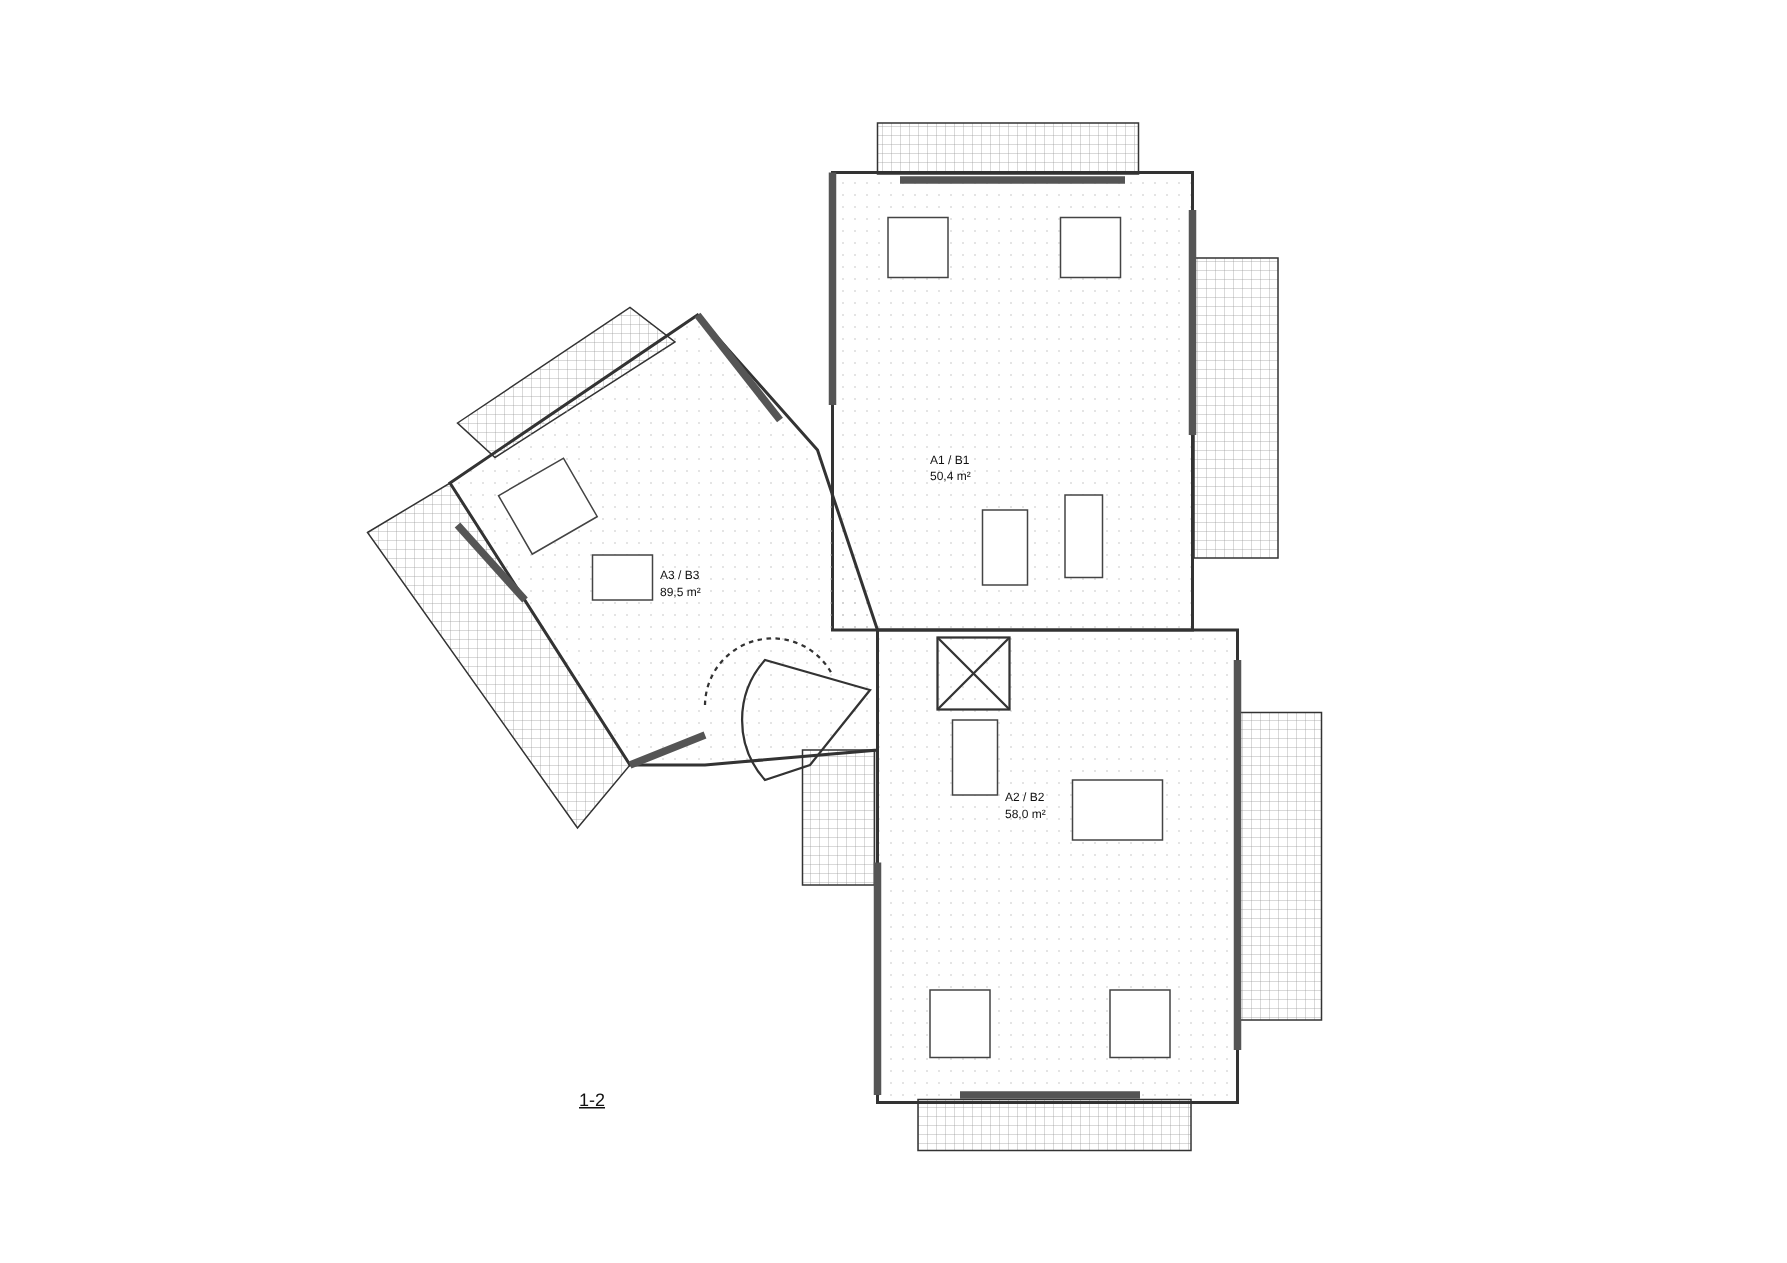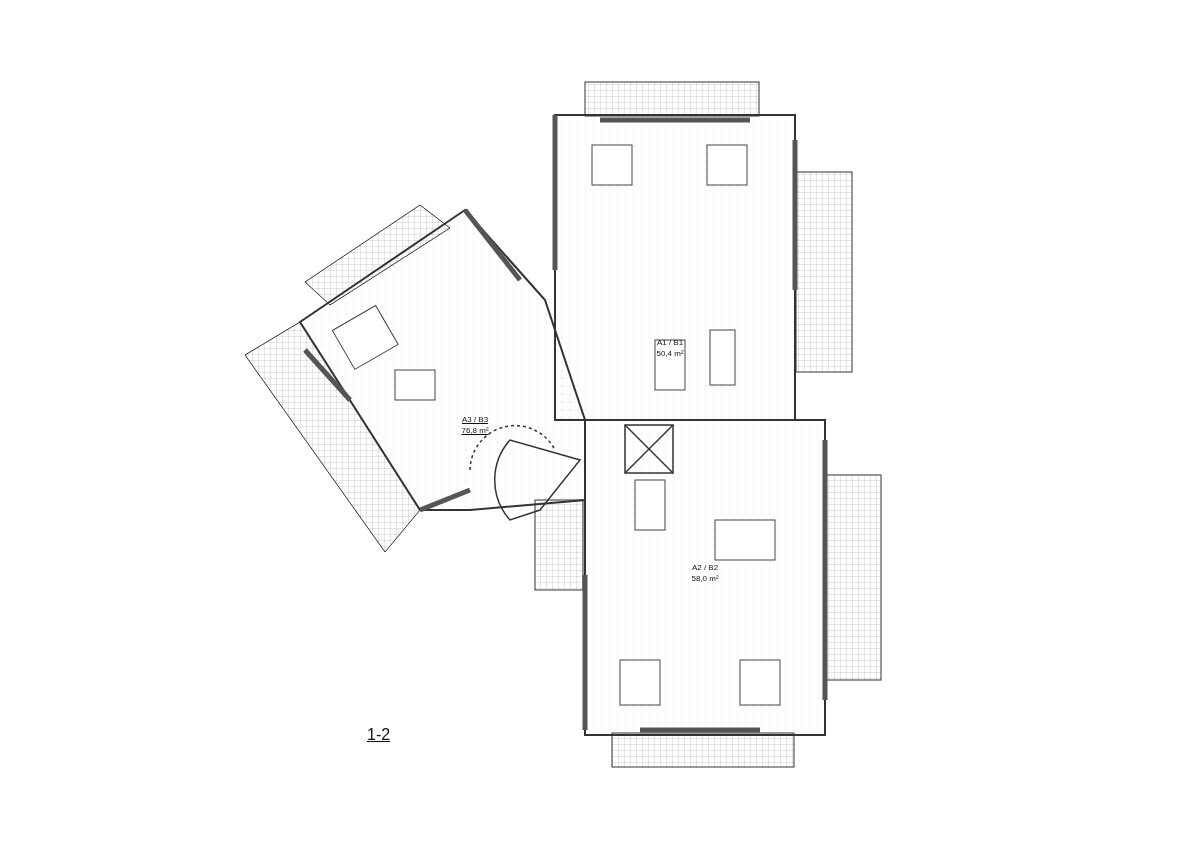--- a/index.html
+++ b/index.html
@@ -1,19 +1,19 @@
 <!DOCTYPE html>
 <html><head>
 <meta charset="utf-8">
 <style>
   html,body{margin:0;padding:0;background:#fff;}
   body{width:1191px;height:842px;position:relative;overflow:hidden;font-family:"Liberation Sans",sans-serif;}
   svg{position:absolute;left:0;top:0;}
-  .lbl{position:absolute;font-size:8px;color:#111;text-align:center;line-height:11px;margin-top:36px;}
-  .sheet{position:absolute;left:367px;top:726px;font-size:16px;color:#111;text-decoration:underline;}
+  .lbl{position:absolute;font-size:8px;color:#111;text-align:left;line-height:11px;}
+  .sheet{position:absolute;left:386px;top:726px;font-size:12px;color:#111;text-decoration:underline;}
 </style>
 </head>
 <body>
 
 <svg width="1191" height="842" viewBox="0 0 1191 842">
   <defs>
     <pattern id="grid" width="6" height="6" patternUnits="userSpaceOnUse">
       <path d="M6 0H0V6" fill="none" stroke="#999" stroke-width="0.5"></path>
     </pattern>
     <pattern id="dots" width="8" height="8" patternUnits="userSpaceOnUse">
@@ -68,22 +68,22 @@
     <rect x="710" y="330" width="25" height="55"></rect>
     <rect x="715" y="520" width="60" height="40"></rect>
     <rect x="395" y="370" width="40" height="30"></rect>
   </g>
 </svg>
 
 <div class="lbl" style="left:620px;top:301px;width:100px;">
   <div>A1 / B1</div>
   <div>50,4 m²</div>
 </div>
-<div class="lbl" style="left:440px;top:378px;width:70px;text-decoration:underline;">
+<div class="lbl" style="left:440px;top:378px;width:70px;">
   <div>A3 / B3</div>
-  <div>76,8 m²</div>
+  <div>89,5 m²</div>
 </div>
 <div class="lbl" style="left:670px;top:526px;width:70px;">
   <div>A2 / B2</div>
   <div>58,0 m²</div>
 </div>
 
 <div class="sheet">1-2</div>
 
 </body></html>

